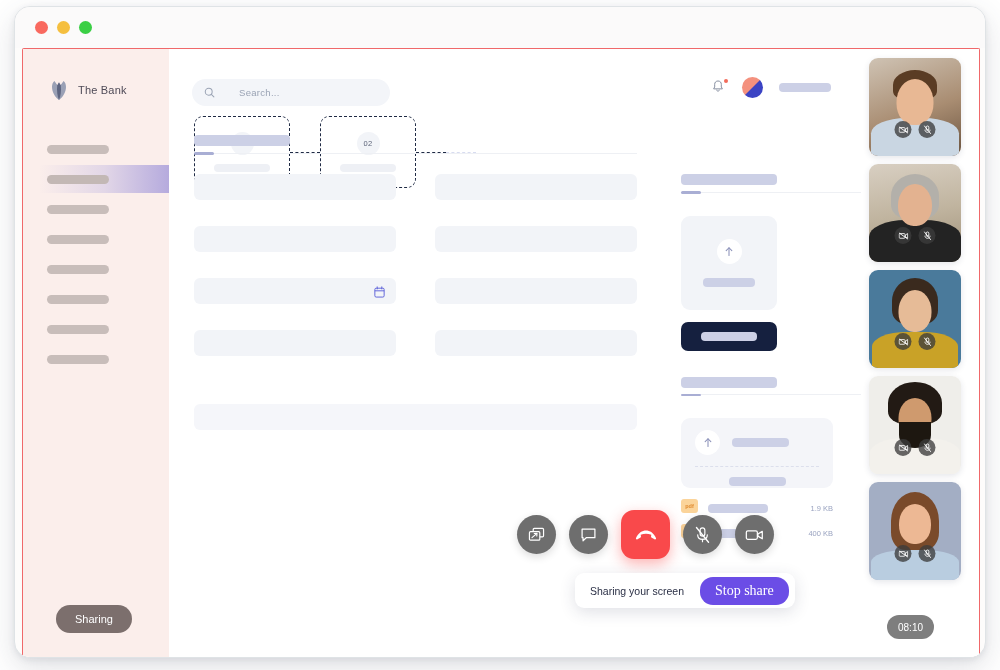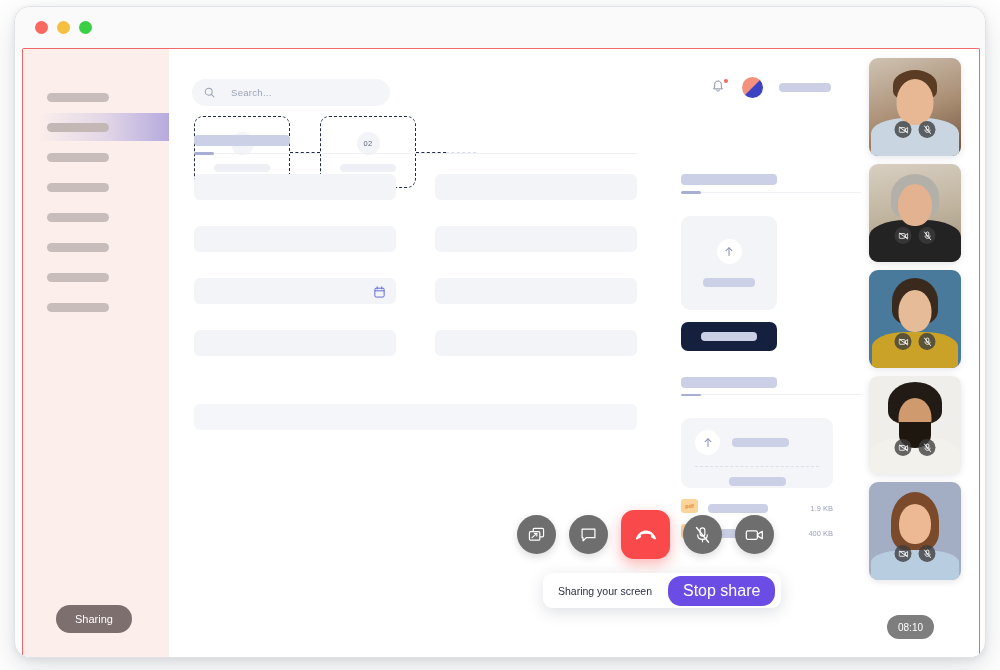--- a/index.html
+++ b/index.html
@@ -100,21 +100,21 @@
   #main-header {
     display: flex; align-items: center;
     padding: 22px 0 0 23px;
     height: 64px;
   }
   #search-box {
     width: 198px; height: 27px;
     background: #f3f5f9;
     border-radius: 14px;
     display: flex; align-items: center;
-    padding-left: 12px; gap: 16px;
+    padding-left: 12px; gap: 24px;
     cursor: text;
   }
   #search-placeholder { font-size: 9.5px; color: #9aa3b4; letter-spacing: .3px; }
   #header-right {
     position: absolute;
     right: 148px; top: 28px;
     display: flex; align-items: center; gap: 16px;
   }
   #bell-wrap { position: relative; width: 15px; height: 17px; }
   #bell-dot {
@@ -264,36 +264,36 @@
     border-radius: 13px;
     background: #f9494b;
     box-shadow: 0 5px 14px rgba(249,73,75,.42);
     display: flex; align-items: center; justify-content: center;
     border: none; cursor: pointer;
   }
 
   
   #share-toast {
     position: absolute;
-    left: 374px; top: 524px;
+    left: 406px; top: 524px;
     height: 35px;
     background: #ffffff;
     border-radius: 9px;
     box-shadow: 0 4px 16px rgba(40,50,80,.15);
     display: flex; align-items: center;
     padding: 0 6px 0 15px; gap: 16px;
   }
   #share-text { font-size: 10.5px; color: #2a2f45; }
   #stop-share {
     padding: 6px 15px;
     background: #6b4de6;
     color: #fff;
-    font-size: 16px;
+    font-size: 14px;
     border-radius: 13px;
-    border: none; cursor: pointer;
+    border: none; cursor: pointer; font-family: Liberation Serif, serif;
   }
 
   
   #rail {
     position: absolute;
     right: 0; top: 0;
     width: 118px; height: 610px;
     background: #ffffff;
     padding: 9px 10px 0 8px;
   }
@@ -350,20 +350,27 @@
 
   <div id="titlebar">
     <span class="dot red"></span>
     <span class="dot yellow"></span>
     <span class="dot green"></span>
   </div>
 
   <div id="content-frame">
 
     <aside id="sidebar">
+      <div id="brand">
+        <svg width="20" height="22" viewBox="0 0 20 22">
+          <path d="M10 21 C6 18 3 13 3 8 C3 5 4 3 5.5 2 C6.8 4 8 6 10 7 C12 6 13.2 4 14.5 2 C16 3 17 5 17 8 C17 13 14 18 10 21 Z" fill="#9aa0b5"></path>
+          <path d="M10 21 C8.4 17 7.6 12 8.2 6.4 C8.7 5 9.4 4 10 3.2 C10.6 4 11.3 5 11.8 6.4 C12.4 12 11.6 17 10 21 Z" fill="#5d6480"></path>
+        </svg>
+        <span id="brand-name">The Bank</span>
+      </div>
 
       <nav id="nav">
         <div class="nav-item">
             <span class="nav-bar"></span>
           </div>
         <div class="nav-item active">
             <span class="nav-bar"></span>
           </div>
         <div class="nav-item">
             <span class="nav-bar"></span>

